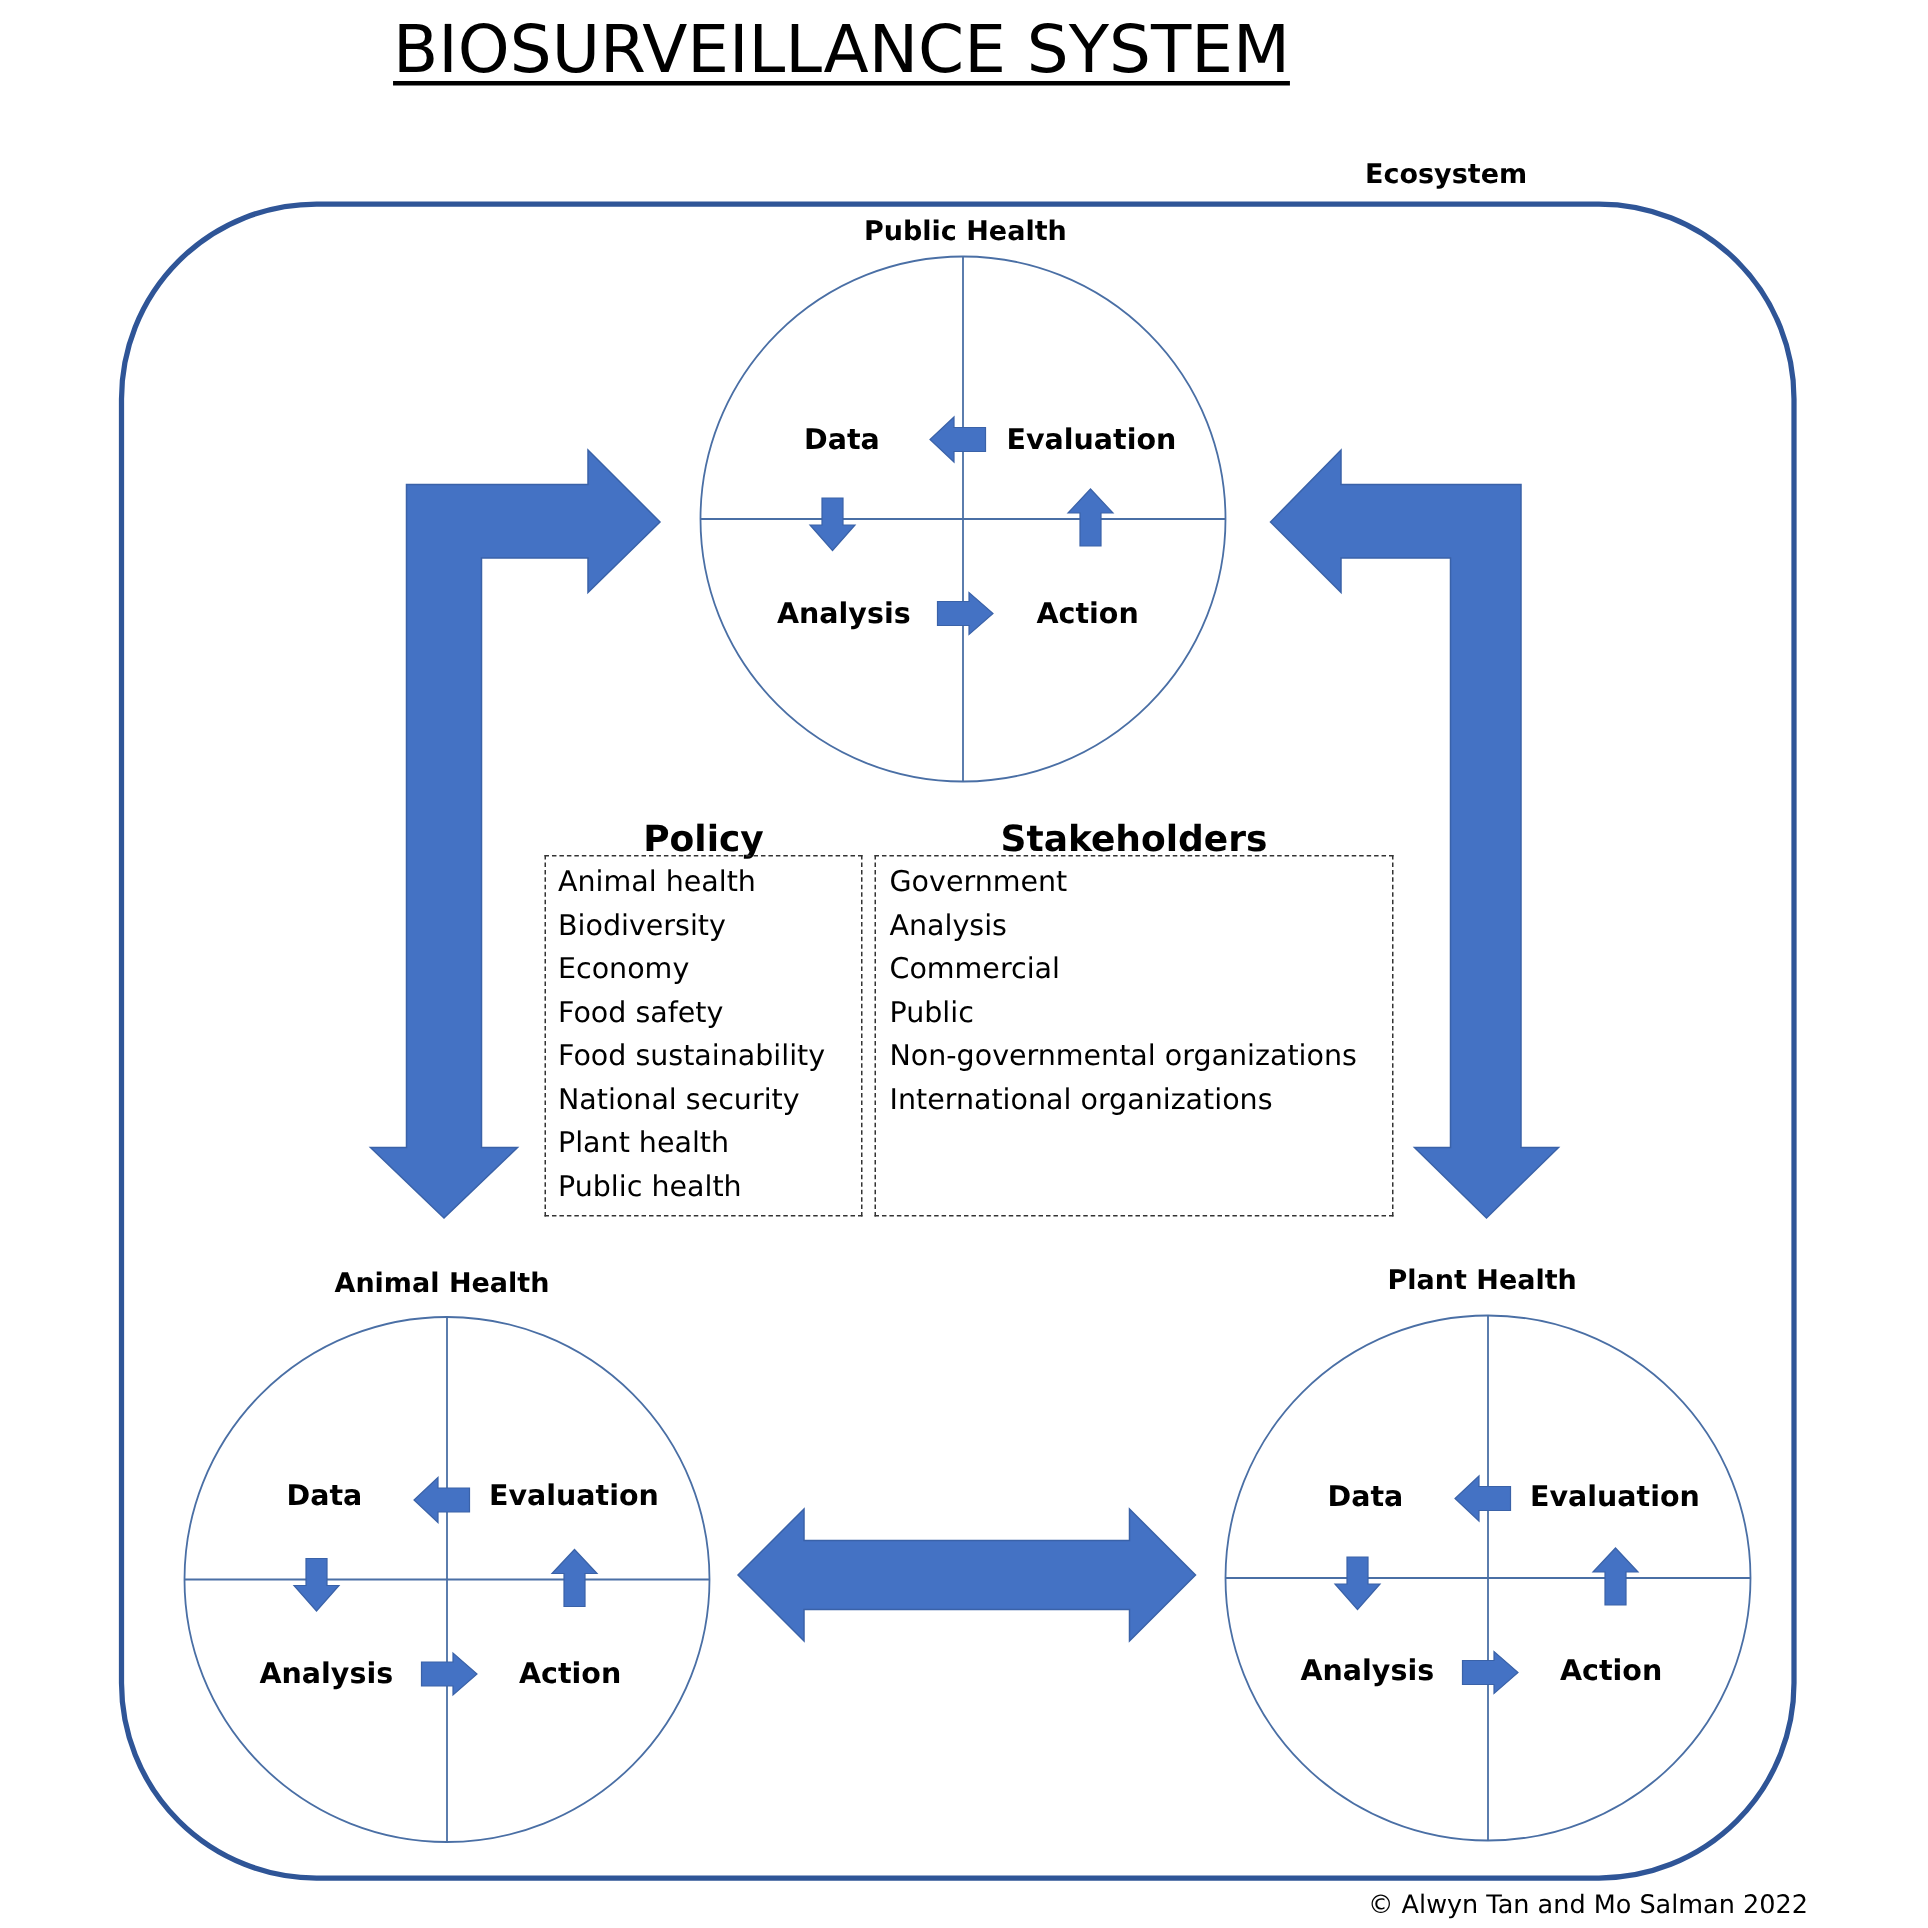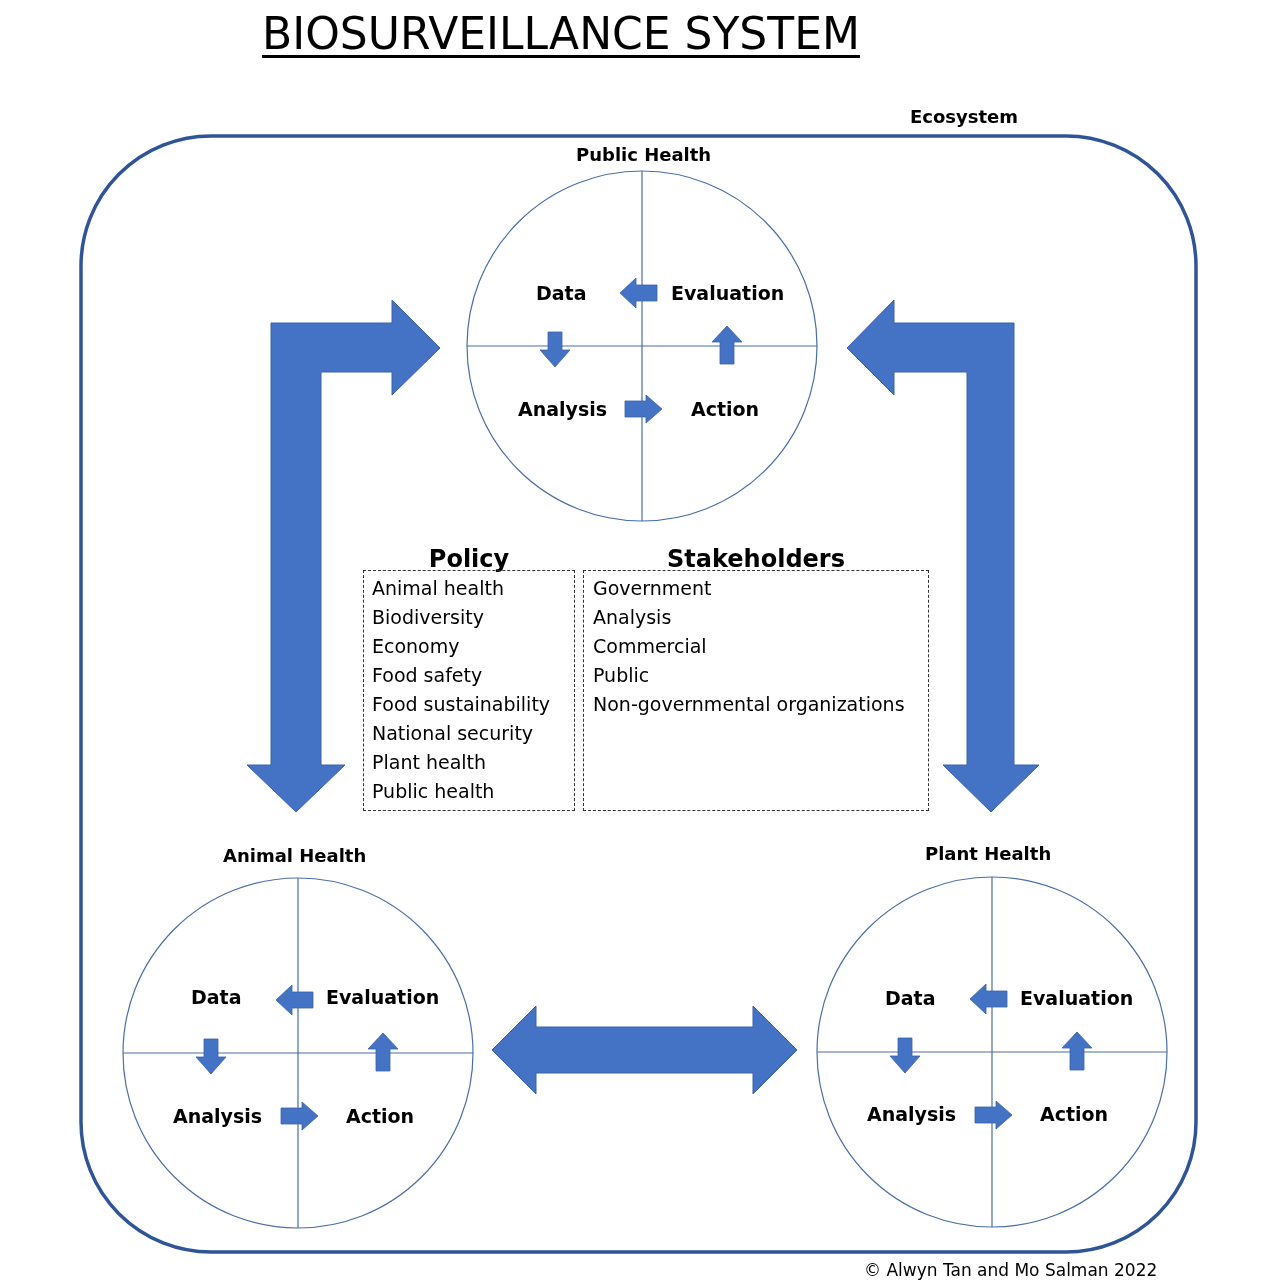--- a/index.html
+++ b/index.html
@@ -8,21 +8,21 @@
   #diagram { position: absolute; left: 0; top: 0; }
   .title { position: absolute; left: 0; width: 1122px; top: 8px; text-align: center;
            font-size: 44px; font-family: "DejaVu Sans", sans-serif; letter-spacing: 0px;
            text-decoration: underline; text-decoration-thickness: 3px; text-underline-offset: 6px; }
   .lbl { position: absolute; font-weight: bold; font-family: "DejaVu Sans", sans-serif; white-space: nowrap; }
   .lbl-section { font-size: 18px; }
   .lbl-q { font-size: 19px; }
   .box { position: absolute; border: 1px dashed #333; box-sizing: border-box; }
   .list { position: absolute; font-family: "DejaVu Sans", sans-serif; font-size: 19px; line-height: 29px; white-space: nowrap; }
   .hdr { position: absolute; font-weight: bold; font-family: "DejaVu Sans", sans-serif; font-size: 24px; text-align: center; }
-  .copy { position: absolute; left: 864px; top: 1260px; font-family: "DejaVu Sans", sans-serif; font-size: 17px; white-space: nowrap; }
+  .copy { position: absolute; left: 912px; top: 1260px; font-family: "DejaVu Sans", sans-serif; font-size: 17px; white-space: nowrap; }
 </style>
 </head>
 <body>
 
 <svg id="diagram" width="1285" height="1285" viewBox="0 0 1285 1285">
 
   <rect x="81" y="136" width="1115" height="1116" rx="130" ry="130" fill="none" stroke="#2F5597" stroke-width="3.5"></rect>
 
   <g>
     <circle cx="642" cy="346" r="175" fill="none" stroke="#4A6FA5" stroke-width="1.2"></circle>
@@ -99,15 +99,16 @@
   </div>
 
 <div class="hdr" style="left:583px; width:346px; top:545px;">Stakeholders</div>
 <div class="box" style="left:583px; top:570px; width:346px; height:241px;"></div>
 <div class="list" id="stakeholders-list" style="left:593px; top:574px;">
     <div>Government</div>
     <div>Analysis</div>
     <div>Commercial</div>
     <div>Public</div>
     <div>Non-governmental organizations</div>
+    <div>International organizations</div>
   </div>
 
 <div class="copy">© Alwyn Tan and Mo Salman 2022</div>
 
 </body></html>

